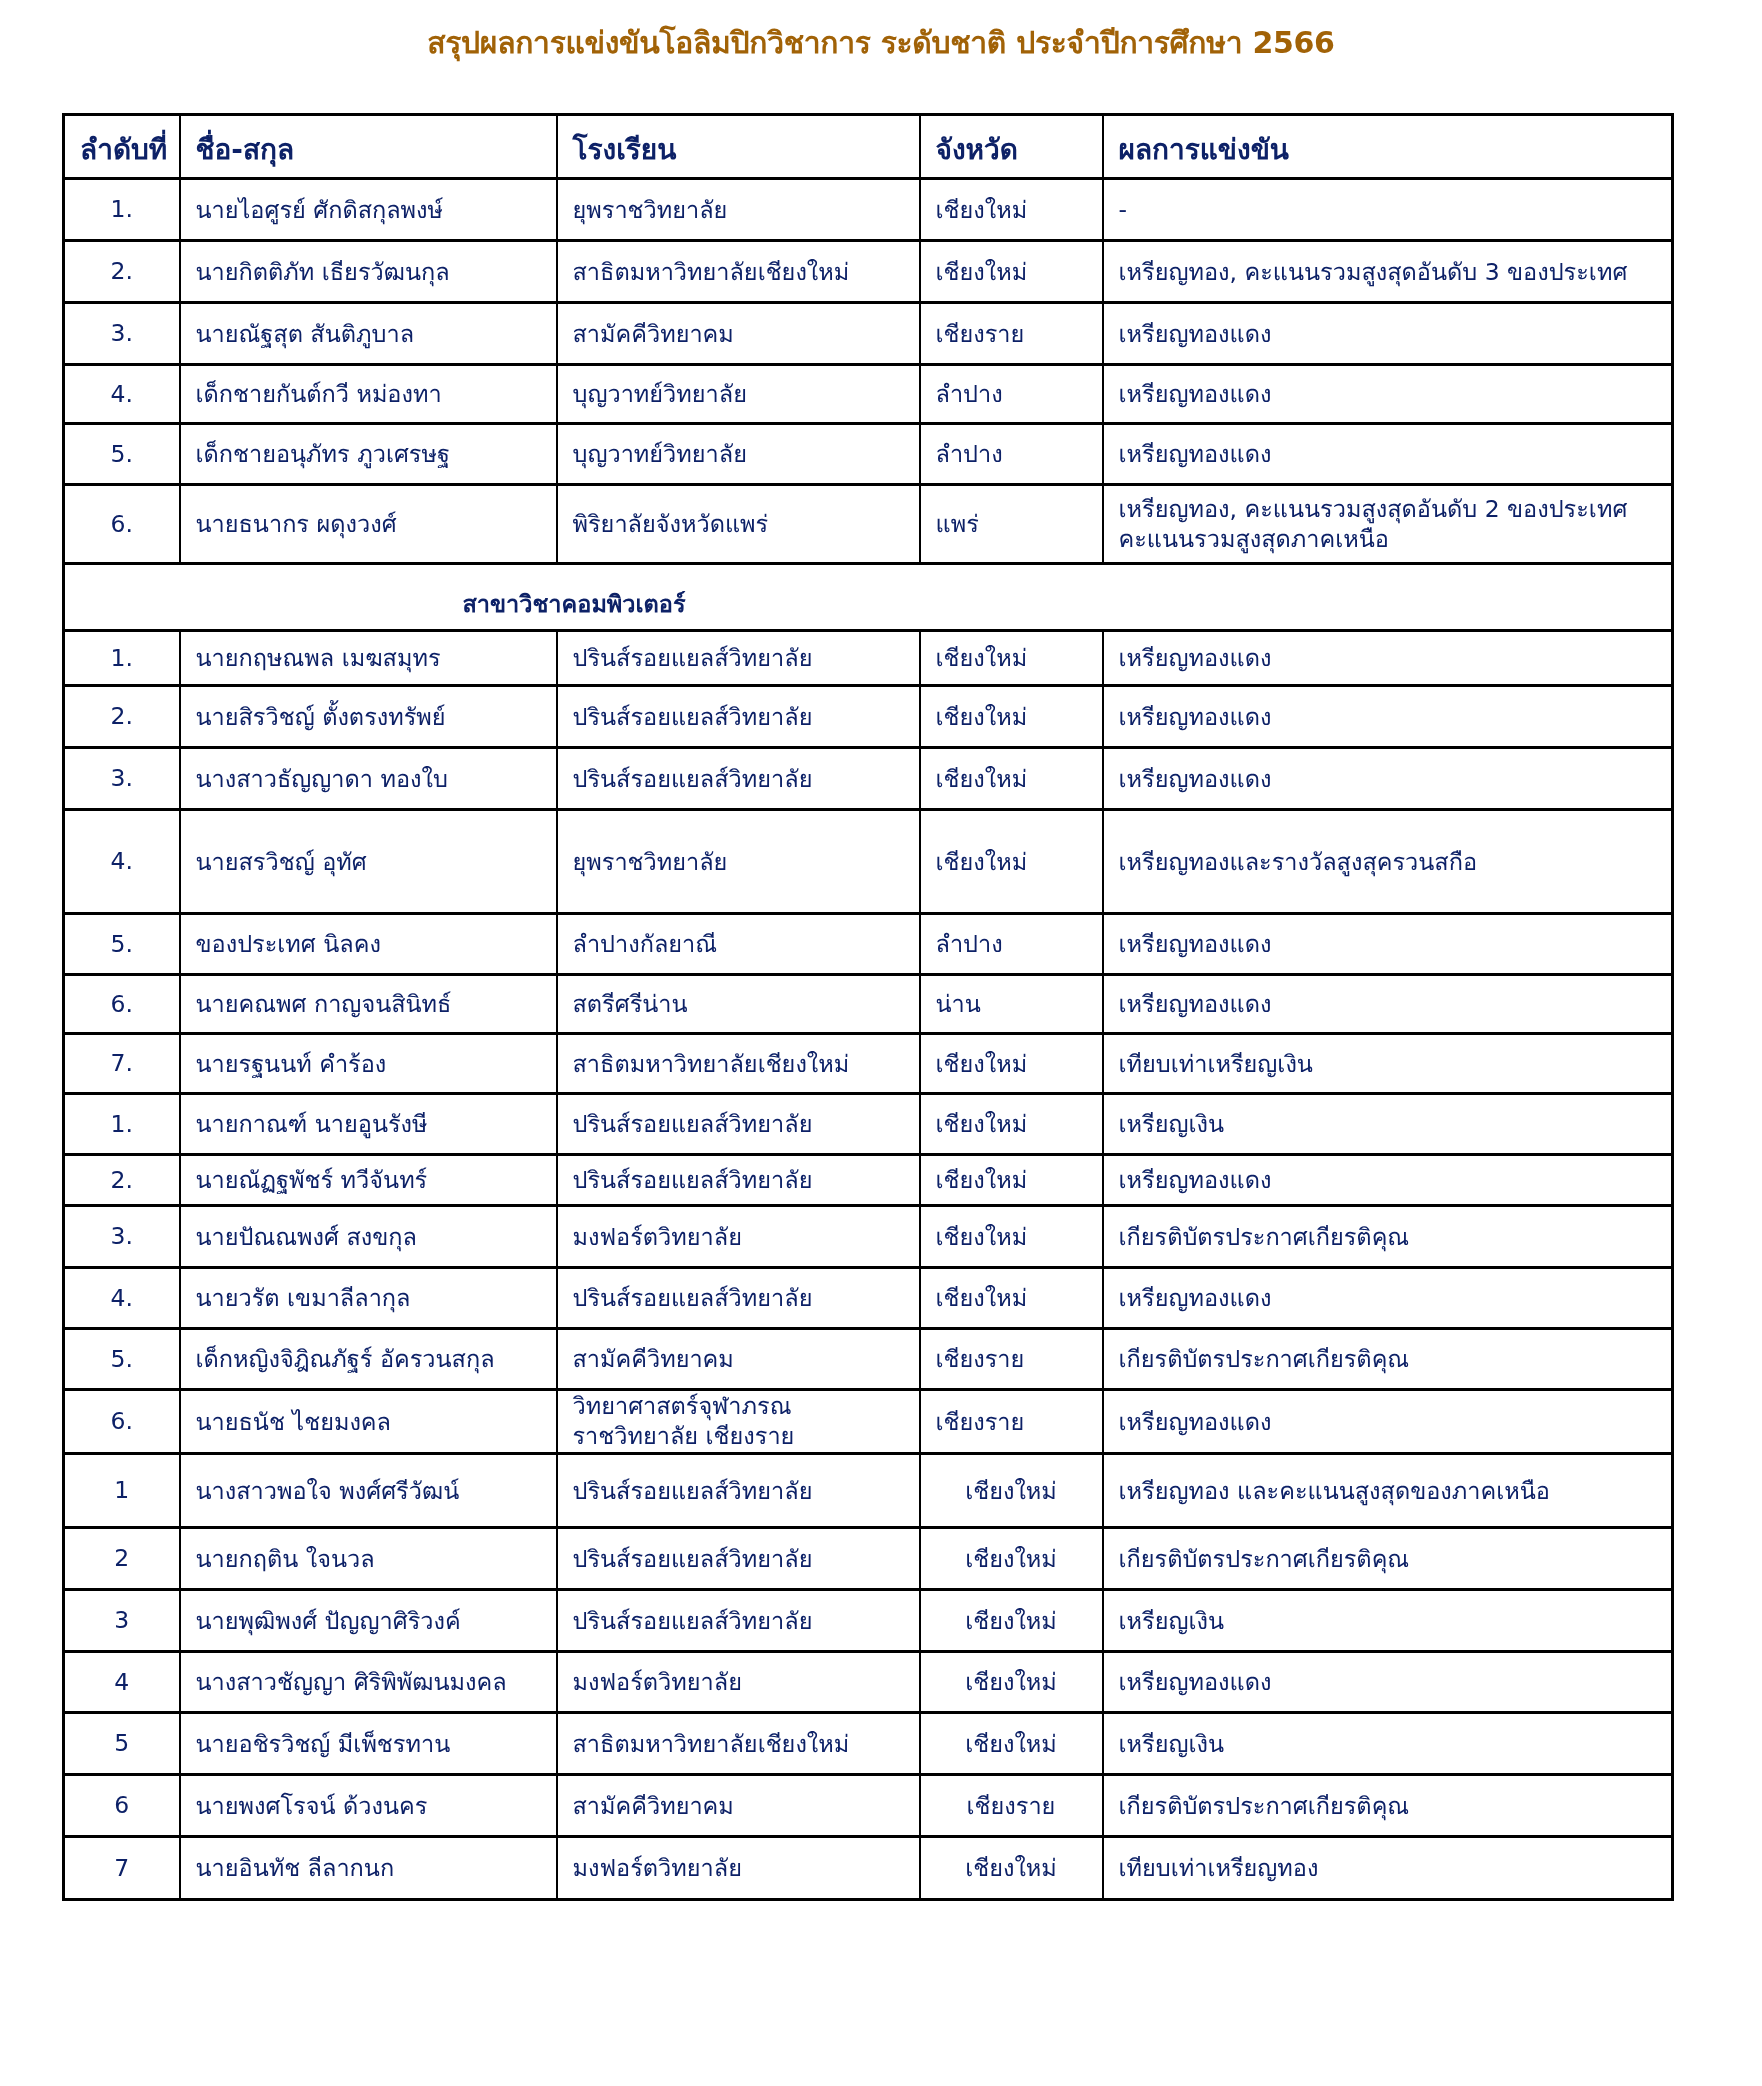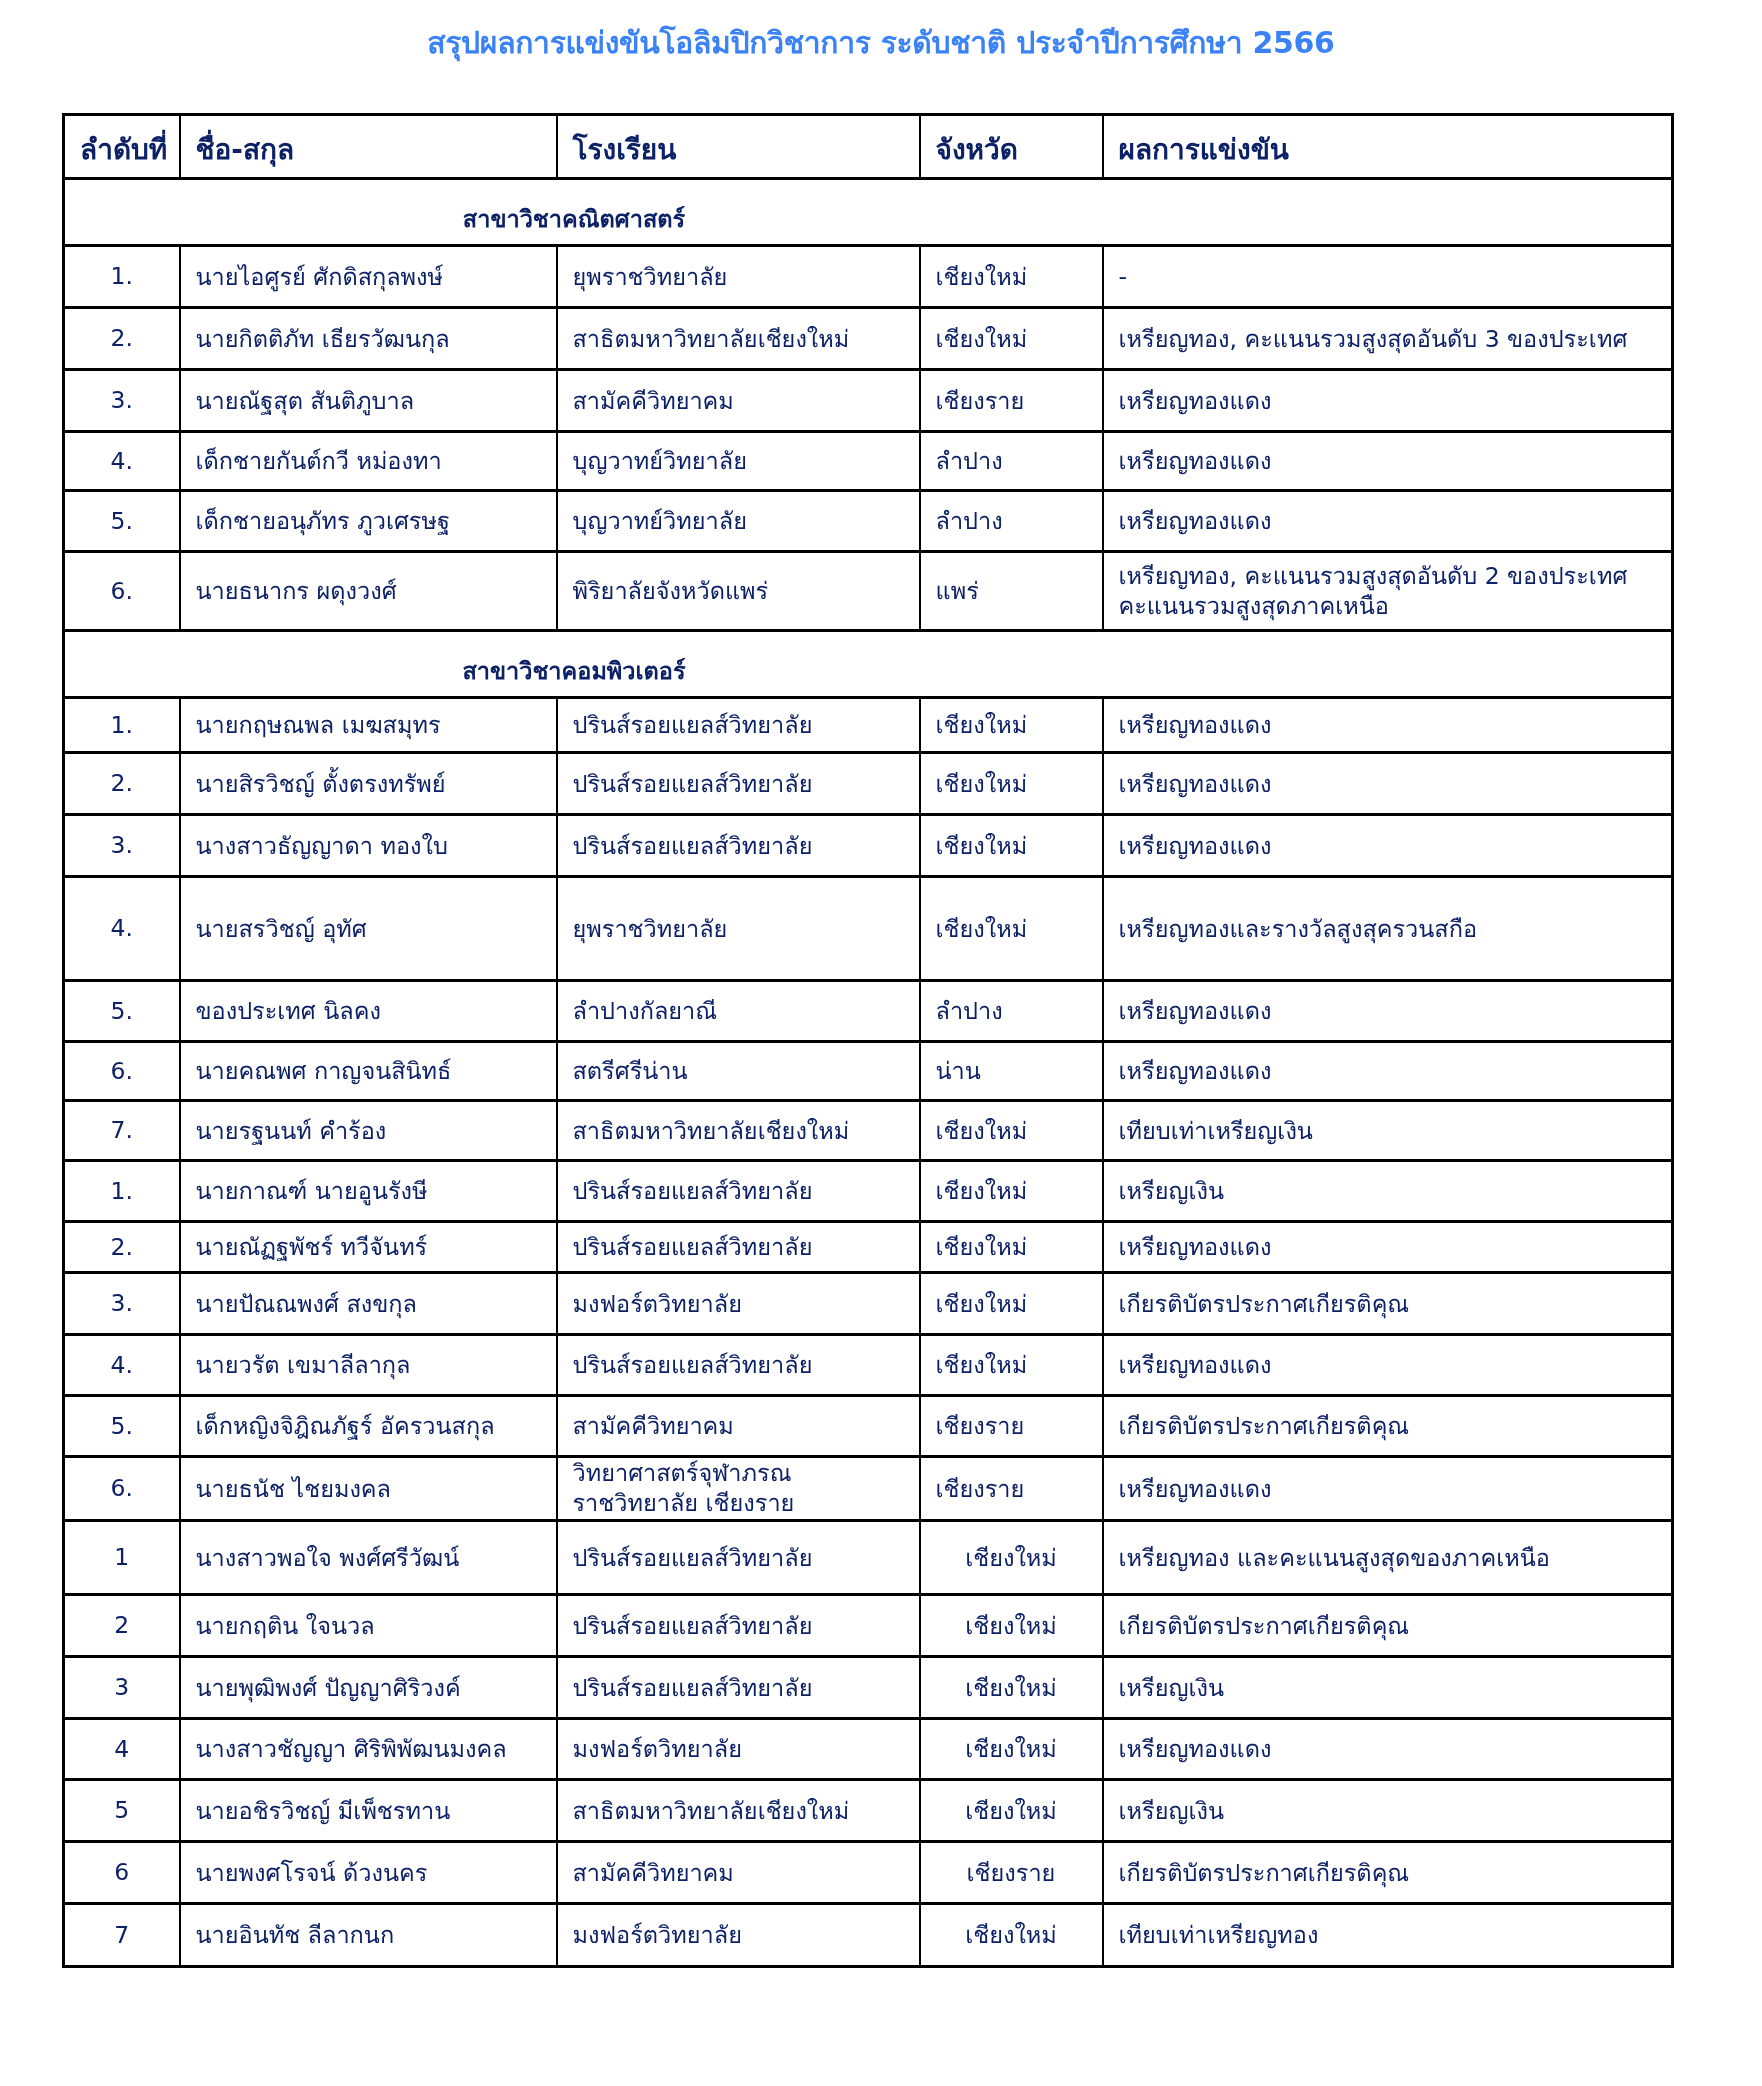--- a/index.html
+++ b/index.html
@@ -4,21 +4,21 @@
 <style>
   html, body { margin: 0; padding: 0; background: #ffffff; }
   body {
     width: 1762px; height: 2087px; position: relative; overflow: hidden;
     font-family: "DejaVu Sans", "Liberation Sans", sans-serif;
     color: #0d2167;
   }
   .title {
     position: absolute; left: 0; right: 0; top: 19.3px;
     text-align: center; font-weight: bold; font-size: 30px; letter-spacing: -0.3px;
-    color: #3b82f6;
+    color: #a16207;
   }
   table.results {
     position: absolute; left: 62px; top: 113px;
     width: 1612px; border-collapse: collapse; table-layout: fixed;
     border: 3.5px solid #000;
   }
   table.results td, table.results th {
     border: 2.1px solid #000;
     border-top-width: 3.5px; border-bottom-width: 3.5px;
     padding: 0 15px; font-size: 23.5px; color: #0d2167;
@@ -58,23 +58,20 @@
   <thead>
     <tr>
       <th class="c-no">ลำดับที่</th>
       <th>ชื่อ-สกุล</th>
       <th>โรงเรียน</th>
       <th>จังหวัด</th>
       <th>ผลการแข่งขัน</th>
     </tr>
   </thead>
   <tbody id="tbody">
-      <tr class="sec">
-        <td colspan="5"><span class="sec-label">สาขาวิชาคณิตศาสตร์</span></td>
-      </tr>
       <tr style="height: 62px;">
         <td class="no">1.</td>
         <td>นายไอศูรย์ ศักดิสกุลพงษ์</td>
         <td>ยุพราชวิทยาลัย</td>
         <td class="prov">เชียงใหม่</td>
         <td>-</td>
       </tr>
       <tr style="height: 62px;">
         <td class="no">2.</td>
         <td>นายกิตติภัท เธียรวัฒนกุล</td>

